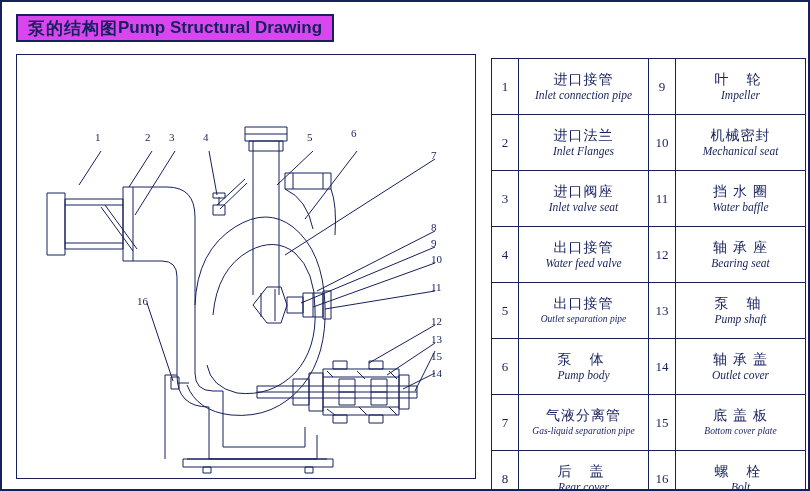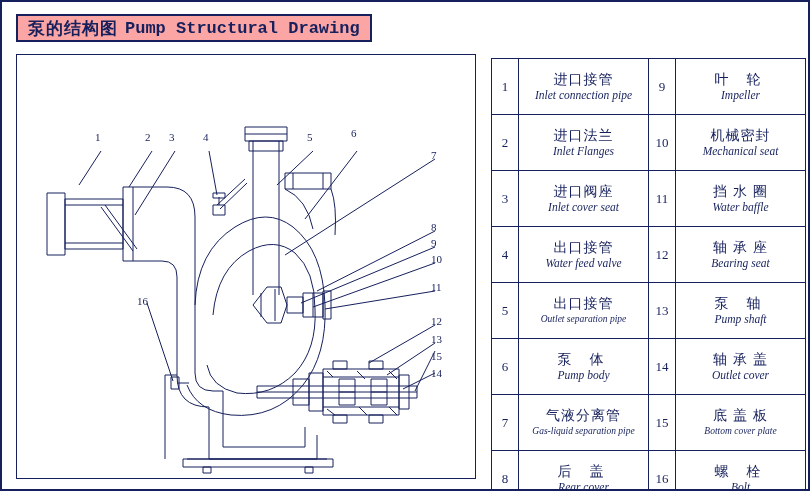--- a/index.html
+++ b/index.html
@@ -27,34 +27,33 @@
   #title-bar {
     position: absolute;
     left: 14px;
     top: 12px;
     height: 28px;
     border: 2px solid #16205c;
     box-sizing: border-box;
     display: flex;
     align-items: center;
     padding: 0 10px;
-    background: #fca5a5;
+    background: #d946ef;
   }
   #title-cn {
     font-size: 17px;
     font-weight: bold;
     color: #16205c;
     letter-spacing: 1px;
   }
   #title-en {
     font-size: 17px;
     font-weight: bold;
     color: #16205c;
-    margin-left: 7px;
-    font-family: Liberation Mono, monospace;
+    font-family: Liberation Sans, sans-serif;
   }
   
   #drawing-frame {
     position: absolute;
     left: 14px;
     top: 52px;
     width: 460px;
     height: 425px;
     border: 1px solid #16205c;
     box-sizing: border-box;
@@ -285,21 +284,21 @@
         <td class="num">10</td>
         <td class="lbl">
           <div class="lbl-cn">机械密封</div>
           <div class="lbl-en">Mechanical seat</div>
         </td>
       </tr>
       <tr>
         <td class="num">3</td>
         <td class="lbl">
           <div class="lbl-cn">进口阀座</div>
-          <div class="lbl-en">Inlet cover seat</div>
+          <div class="lbl-en">Inlet valve seat</div>
         </td>
         <td class="num">11</td>
         <td class="lbl">
           <div class="lbl-cn">挡 水 圈</div>
           <div class="lbl-en">Water baffle</div>
         </td>
       </tr>
       <tr>
         <td class="num">4</td>
         <td class="lbl">

